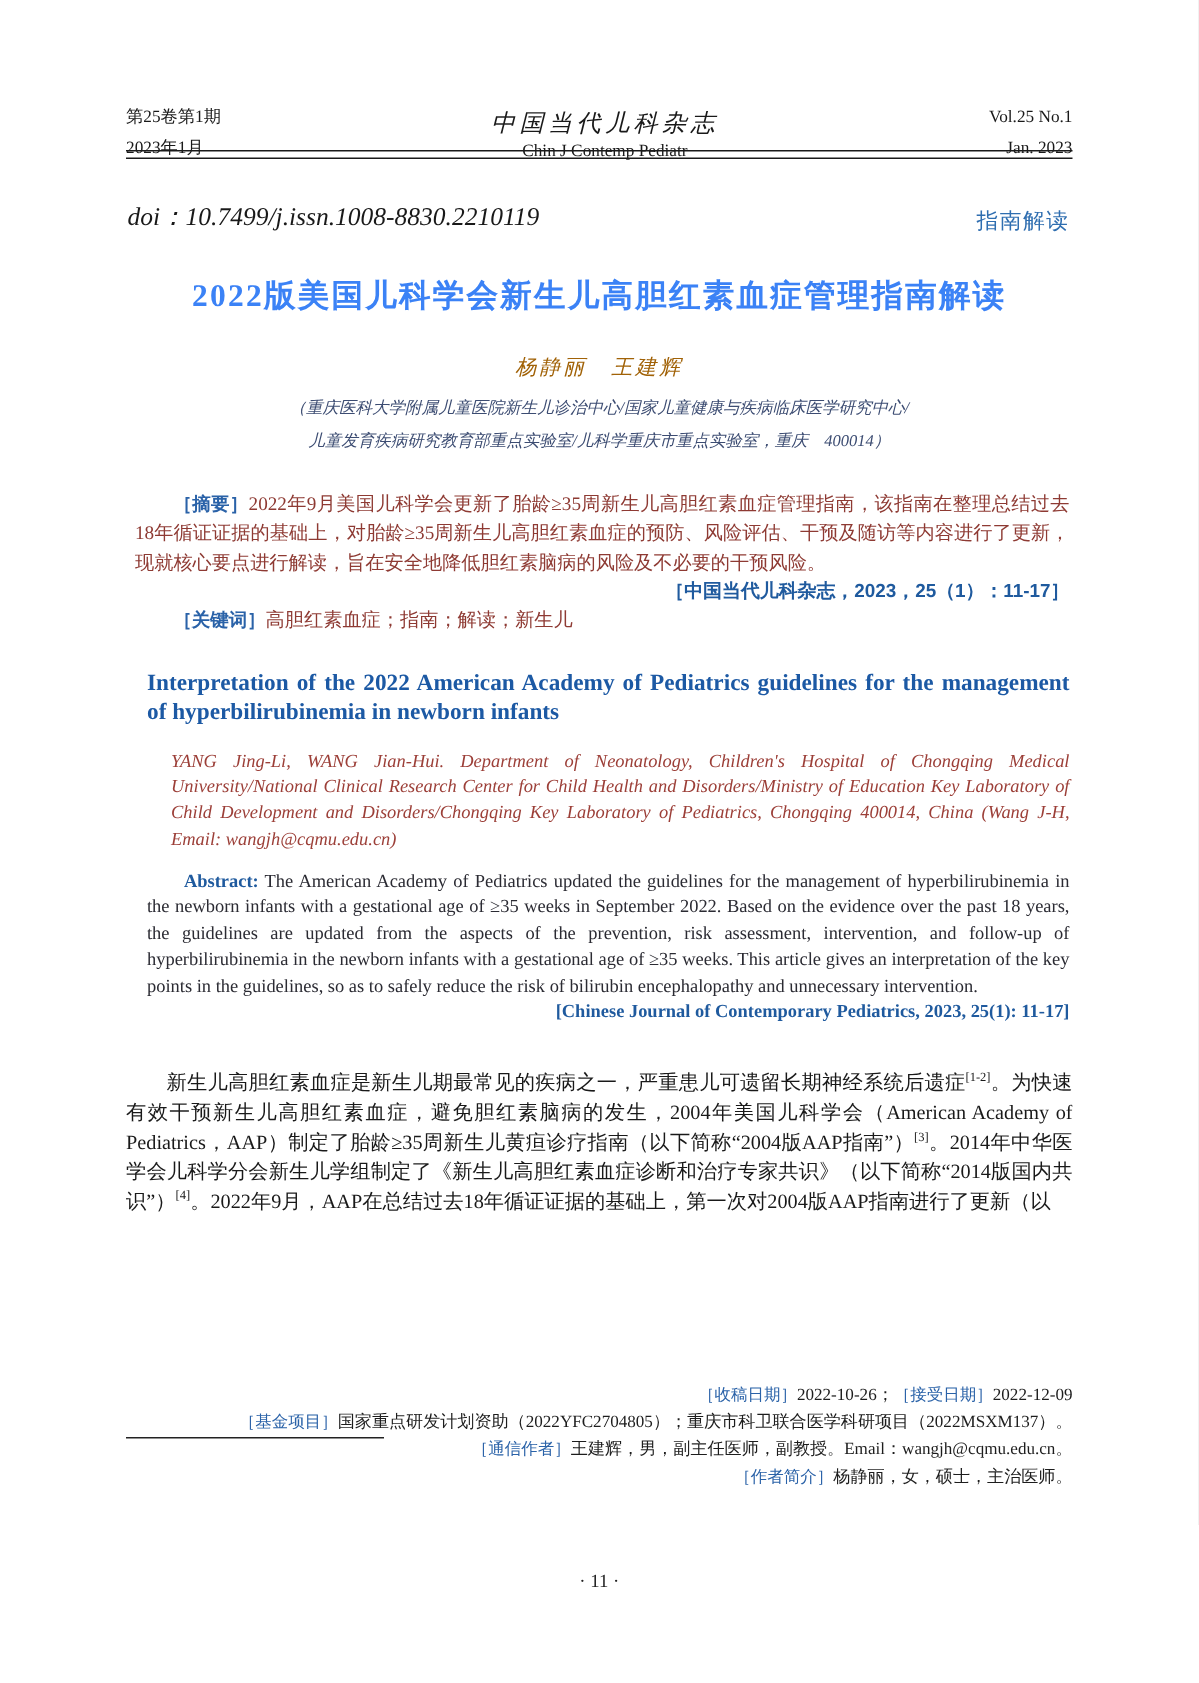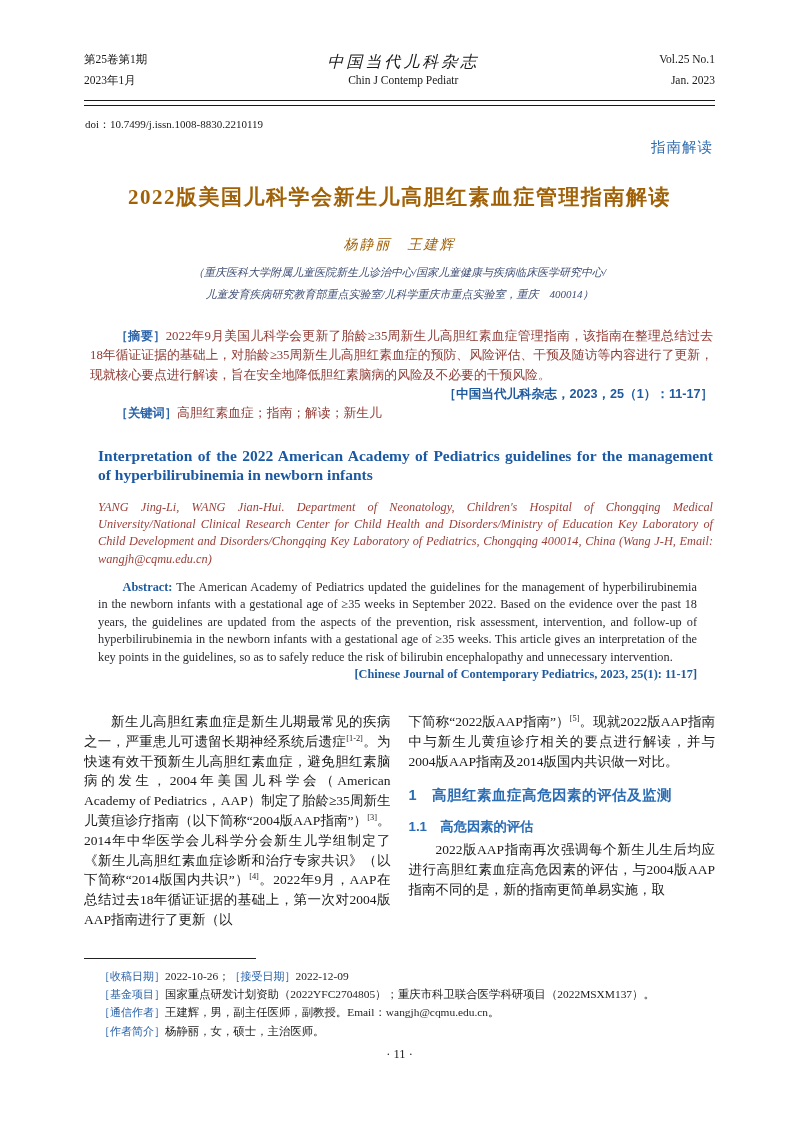--- a/index.html
+++ b/index.html
@@ -2,57 +2,57 @@
 <html><head>
 <meta charset="utf-8">
 <style>
   html,body{margin:0;padding:0;background:#e8e8e8;}
   .page{
     position:relative;width:799px;height:1122px;background:#ffffff;
     margin:0 auto;overflow:hidden;
     font-family:"Liberation Serif","DejaVu Serif",serif;color:#191919;
   }
   
-  .jheader{position:absolute;top:49px;left:84px;right:84px;display:flex;justify-content:space-between;align-items:center;font-size:11.5px;gap:24px;}
+  .jheader{position:absolute;top:68px;left:84px;right:84px;display:flex;justify-content:space-between;align-items:flex-end;font-size:11.5px;gap:24px;}
   .jh-side div{line-height:21px;white-space:nowrap;}
   .jh-right{text-align:right;}
   .jh-center{text-align:center;}
   .jname-cn{font-size:16px;font-style:italic;letter-spacing:3px;line-height:20px;}
   .jname-en{font-size:11.5px;line-height:17px;}
   .double-rule{position:absolute;top:100px;left:84px;right:84px;height:4px;border-top:1.7px solid #1a1a1a;border-bottom:1.7px solid #1a1a1a;}
-  .doi-line{position:absolute;top:117px;left:85px;font-size:11px;}
+  .doi-line{position:absolute;top:133px;left:85px;font-size:17px;font-style:italic;}
   .column-label{position:absolute;top:138px;right:86px;font-size:14.5px;color:#2f6eb0;letter-spacing:1px;}
   
-  .title-cn{position:absolute;top:183px;left:60px;right:60px;margin:0;text-align:center;font-size:21px;font-weight:bold;color:#a16207;letter-spacing:1.5px;font-family:"Liberation Serif",serif;}
+  .title-cn{position:absolute;top:183px;left:60px;right:60px;margin:0;text-align:center;font-size:21px;font-weight:bold;color:#3b82f6;letter-spacing:1.5px;font-family:"Liberation Serif",serif;}
   .authors{position:absolute;top:236px;left:0;right:0;text-align:center;font-size:14px;color:#a16207;font-style:italic;letter-spacing:2px;}
   .affil-cn{position:absolute;top:262px;left:0;right:0;text-align:center;font-size:11px;line-height:21.5px;color:#3c4c72;font-style:italic;}
   
   .abstract-cn{position:absolute;top:327px;left:90px;right:86px;font-size:12.8px;line-height:19.3px;color:#8e3a33;text-align:justify;}
   .abs-p{margin:0;text-indent:2em;}
   .label-blue{color:#2a62a8;font-weight:bold;font-family:"Liberation Sans",sans-serif;font-size:12.3px;}
   .citation-cn{margin:0;text-align:right;color:#1f5a9e;font-weight:bold;font-family:"Liberation Sans",sans-serif;font-size:12.6px;}
   .kw{margin:0;text-indent:2em;}
   
   .title-en{position:absolute;top:446px;left:98px;right:86px;margin:0;font-size:15.5px;line-height:19px;font-weight:bold;color:#1c59a4;text-align:justify;}
-  .affil-en{position:absolute;top:499px;left:98px;right:86px;font-size:12.3px;line-height:17.2px;font-style:italic;color:#9c3f38;text-align:justify;}
-  .abstract-en{position:absolute;top:579px;left:98px;right:102px;font-size:12.3px;line-height:17.4px;color:#2b2b33;text-align:justify;}
+  .affil-en{position:absolute;top:499px;left:114px;right:86px;font-size:12.3px;line-height:17.2px;font-style:italic;color:#9c3f38;text-align:justify;}
+  .abstract-en{position:absolute;top:579px;left:98px;right:86px;font-size:12.3px;line-height:17.4px;color:#2b2b33;text-align:justify;}
   .abstract-en p{margin:0;text-indent:2em;}
   .label-en{color:#1f5a9e;font-weight:bold;}
   .citation-en{text-align:right;color:#1f5a9e;font-weight:bold;}
   
   .columns{position:absolute;top:712px;left:84px;right:84px;display:flex;gap:18px;height:246px;overflow:hidden;}
   .col{flex:1;font-size:13.5px;line-height:19.8px;text-align:justify;}
   .body-p{margin:0;}
   .indent{text-indent:2em;}
   sup{font-size:0.62em;vertical-align:super;line-height:0;}
   .sec-h1{margin:15px 0 11px;font-size:14.5px;font-weight:bold;color:#2a6db5;font-family:"Liberation Sans","DejaVu Sans",sans-serif;letter-spacing:0.5px;}
   .sec-h2{margin:0 0 3px;font-size:13.3px;font-weight:bold;color:#2a6db5;font-family:"Liberation Sans","DejaVu Sans",sans-serif;}
   
   .fn-rule{position:absolute;top:958px;left:84px;width:172px;border-top:1.4px solid #222;}
-  .fn-area{position:absolute;top:968px;left:99px;right:84px;font-size:11.4px;line-height:17.2px;}
+  .fn-area{position:absolute;top:922px;left:99px;right:84px;font-size:11.4px;line-height:17.2px;text-align:right;}
   .fn-line{margin-bottom:1px;}
   .fn-label{color:#2a62a8;font-family:"Liberation Sans",sans-serif;font-size:11px;}
   .fn-text{color:#1d1d1d;}
   .page-number{position:absolute;top:1047px;left:0;right:0;text-align:center;font-size:12.5px;color:#222;}
 </style>
 </head>
 <body>
 
 <div class="page">
 
@@ -94,26 +94,20 @@
 
   <div class="abstract-en">
     <p><span class="label-en">Abstract:</span><span> The American Academy of Pediatrics updated the guidelines for the management of hyperbilirubinemia in the newborn infants with a gestational age of ≥35 weeks in September 2022. Based on the evidence over the past 18 years, the guidelines are updated from the aspects of the prevention, risk assessment, intervention, and follow-up of hyperbilirubinemia in the newborn infants with a gestational age of ≥35 weeks. This article gives an interpretation of the key points in the guidelines, so as to safely reduce the risk of bilirubin encephalopathy and unnecessary intervention.</span></p>
     <div class="citation-en">[Chinese Journal of Contemporary Pediatrics, 2023, 25(1): 11-17]</div>
   </div>
 
   <div class="columns">
     <div class="col">
       <p class="body-p indent"><span>新生儿高胆红素血症是新生儿期最常见的疾病之一，严重患儿可遗留长期神经系统后遗症</span><sup>[1-2]</sup><span>。为快速有效干预新生儿高胆红素血症，避免胆红素脑病的发生，2004年美国儿科学会（American Academy of Pediatrics，AAP）制定了胎龄≥35周新生儿黄疸诊疗指南（以下简称“2004版AAP指南”）</span><sup>[3]</sup><span>。2014年中华医学会儿科学分会新生儿学组制定了《新生儿高胆红素血症诊断和治疗专家共识》（以下简称“2014版国内共识”）</span><sup>[4]</sup><span>。2022年9月，AAP在总结过去18年循证证据的基础上，第一次对2004版AAP指南进行了更新（以</span></p>
     </div>
-    <div class="col">
-      <p class="body-p"><span>下简称“2022版AAP指南”）</span><sup>[5]</sup><span>。现就2022版AAP指南中与新生儿黄疸诊疗相关的要点进行解读，并与2004版AAP指南及2014版国内共识做一对比。</span></p>
-      <h3 class="sec-h1">1　高胆红素血症高危因素的评估及监测</h3>
-      <h4 class="sec-h2">1.1　高危因素的评估</h4>
-      <p class="body-p indent">2022版AAP指南再次强调每个新生儿生后均应进行高胆红素血症高危因素的评估，与2004版AAP指南不同的是，新的指南更简单易实施，取</p>
-    </div>
   </div>
 
   <div class="fn-rule"></div>
   <div class="fn-area">
       <div class="fn-line"><span class="fn-label">［收稿日期］</span><span class="fn-text">2022-10-26；</span><span class="fn-label">［接受日期］</span><span class="fn-text">2022-12-09</span></div>
       <div class="fn-line"><span class="fn-label">［基金项目］</span><span class="fn-text">国家重点研发计划资助（2022YFC2704805）；重庆市科卫联合医学科研项目（2022MSXM137）。</span></div>
       <div class="fn-line"><span class="fn-label">［通信作者］</span><span class="fn-text">王建辉，男，副主任医师，副教授。Email：wangjh@cqmu.edu.cn。</span></div>
       <div class="fn-line"><span class="fn-label">［作者简介］</span><span class="fn-text">杨静丽，女，硕士，主治医师。</span></div>
     </div>
 

